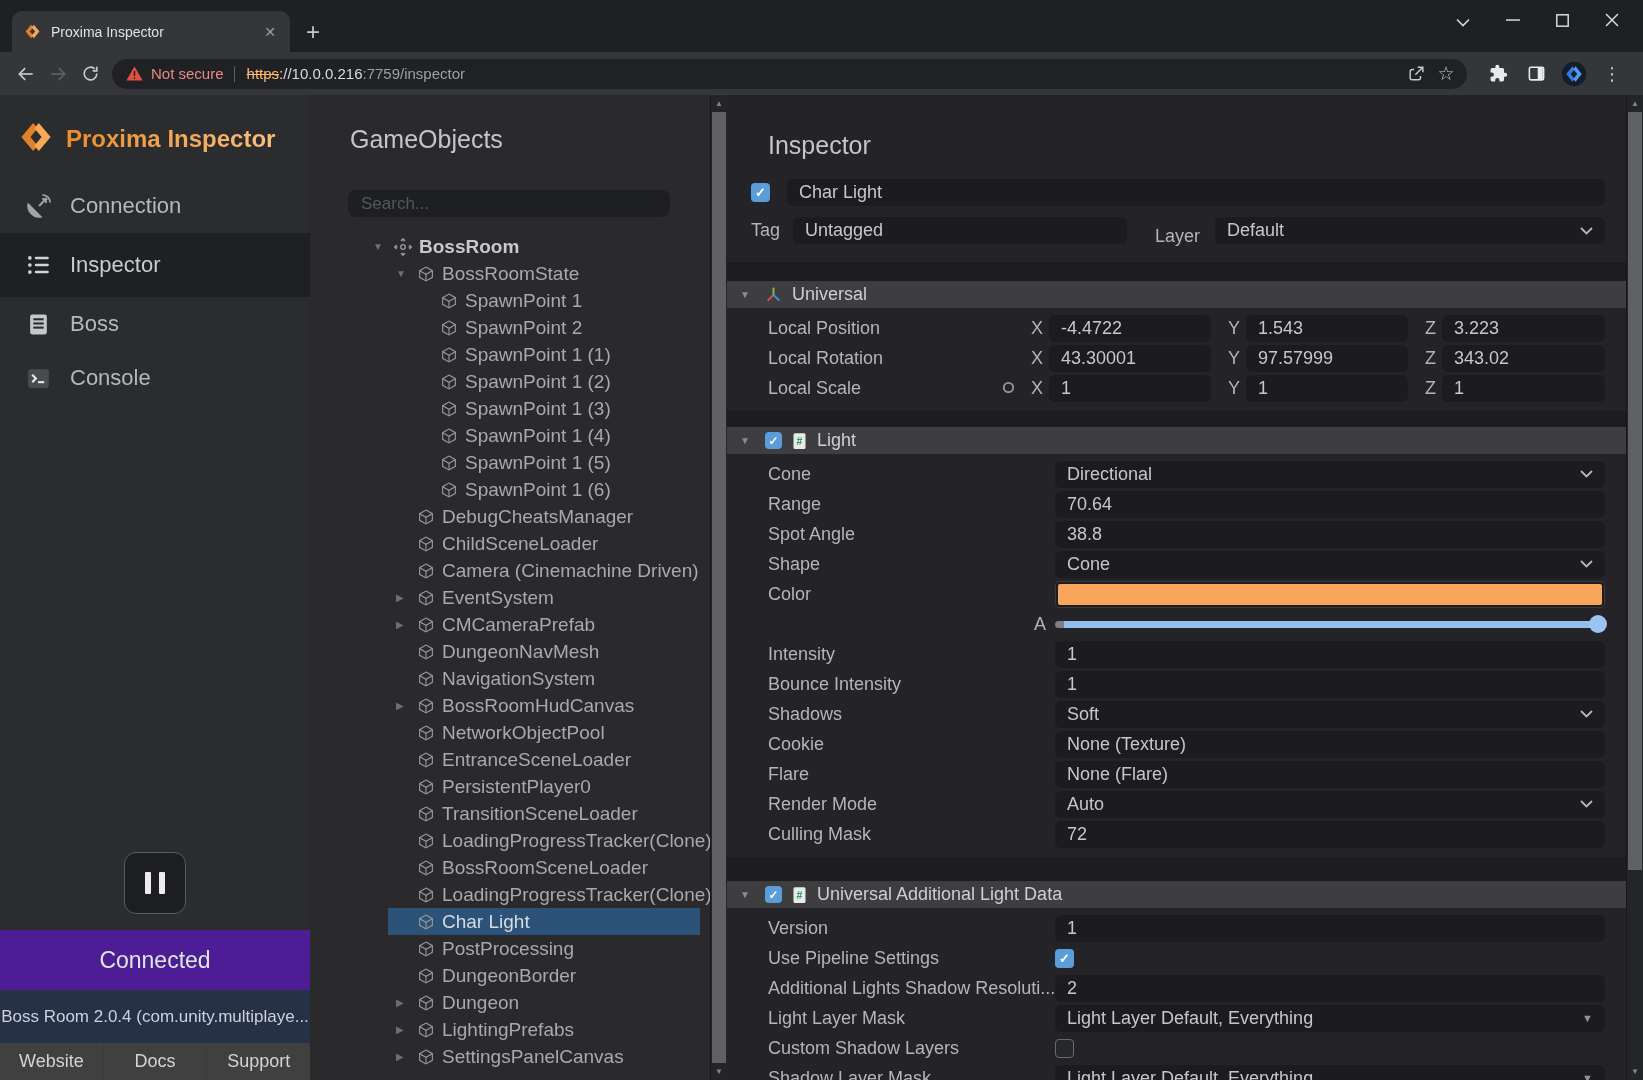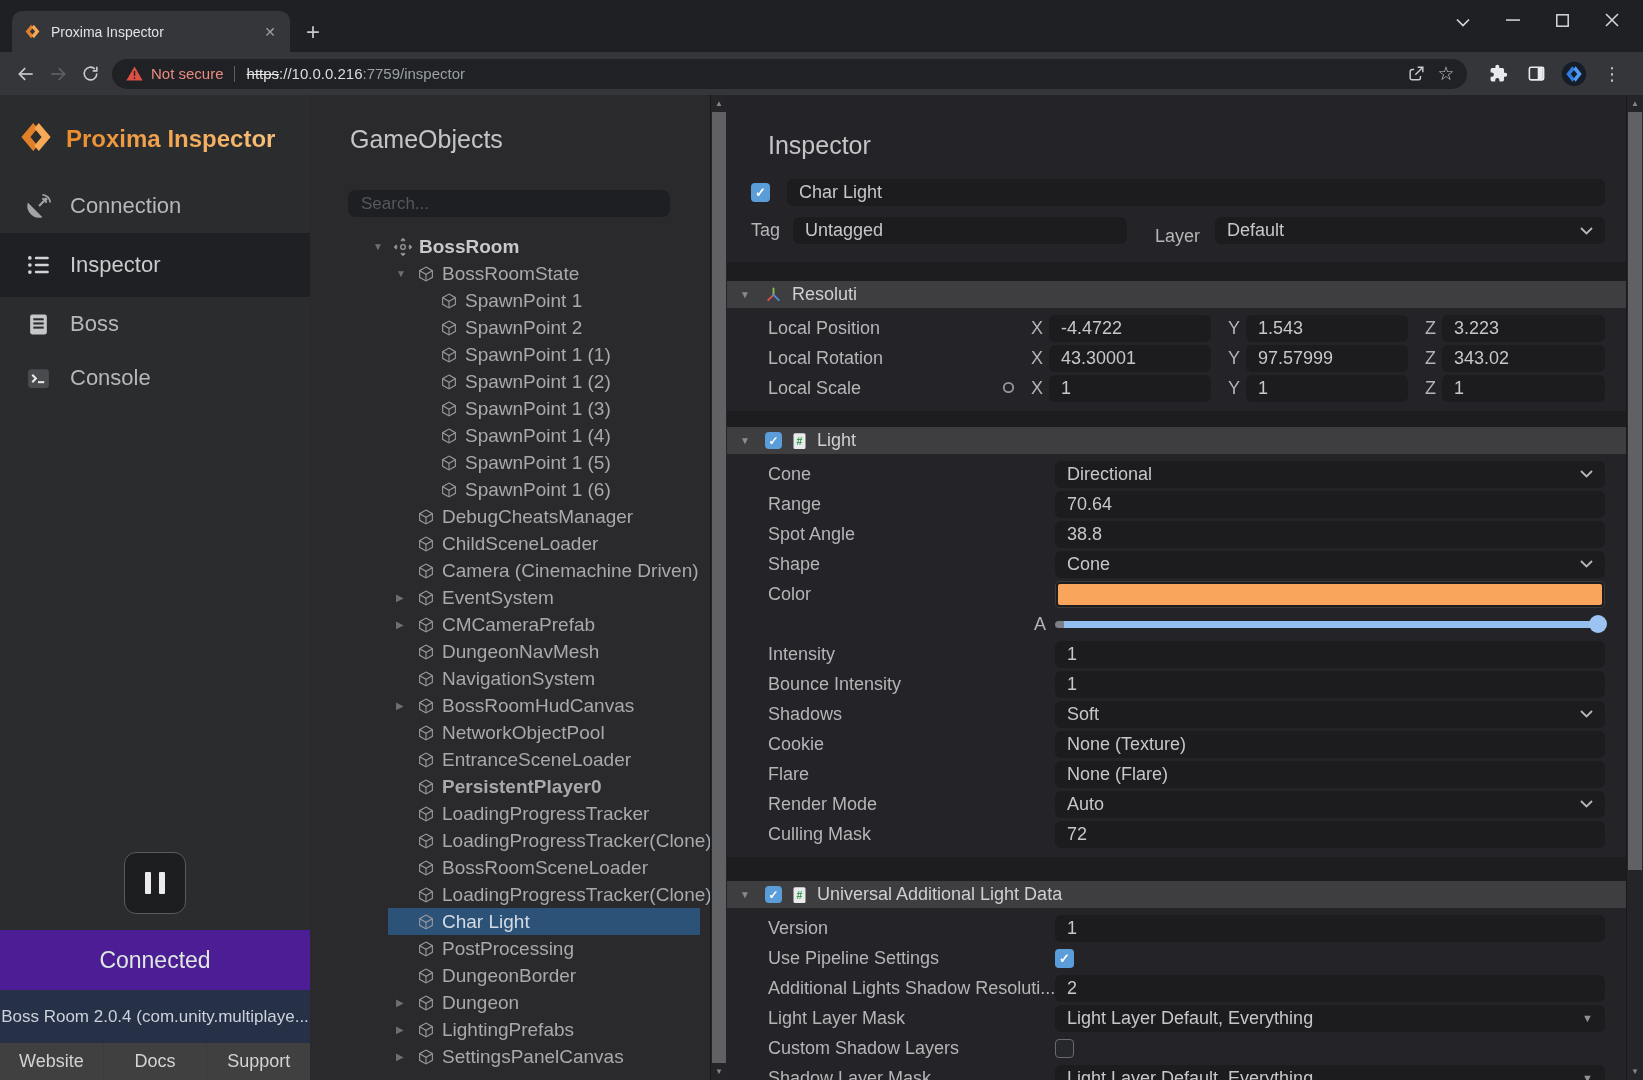--- a/index.html
+++ b/index.html
@@ -20,21 +20,21 @@
   .newtab { color:#c6c8ca; font-size:24px; font-weight:300; margin:0 0 8px 16px; line-height:1; }
   .win-controls { position:absolute; right:0; top:0; height:44px; display:flex; align-items:center; gap:36px; padding-right:24px; }
   .toolbar { height:43px; background:#35363a; display:flex; align-items:center; padding:0 10px; }
   .navbtn { width:32px; height:32px; display:flex; align-items:center; justify-content:center; }
   .omnibox { flex:1; height:30px; background:#202124; border-radius:15px; display:flex; align-items:center;
              padding:0 6px 0 14px; margin:0 10px 0 6px; }
   .ob-warn { margin-right:8px; display:flex; }
   .ob-notsecure { color:#ea8b82; font-size:15px; margin-right:10px; }
   .ob-div { width:1px; height:16px; background:#5c5e62; margin-right:12px; }
   .ob-url { font-size:15px; white-space:nowrap; }
-  .u-scheme { color:#e5e5e5; text-decoration:line-through;text-align:right; }
+  .u-scheme { color:#fdba74; text-decoration:line-through;text-align:right; }
   .u-host { color:#dadce0; }
   .u-path { color:#9aa0a6; }
   .ob-spacer { flex:1; }
   .obicon { width:30px; height:28px; display:flex; align-items:center; justify-content:center; color:#c9cbce; font-size:19px; }
   .tb-right { display:flex; align-items:center; gap:8px; padding:0 6px; }
   .tbicon { width:30px; height:30px; display:flex; align-items:center; justify-content:center; color:#c9cbce; font-size:18px; }
   
   .app { display:flex; height:985px; }
   
   .sidebar { width:310px; background:#2b2c2e; display:flex; flex-direction:column; }
@@ -467,37 +467,37 @@
         </div>
         <div class="trow" style="padding-left: 86px; --hl: 78px;">
           <span class="arrow"></span>
           <span class="ticon"><svg width="18" height="18" viewBox="0 0 24 24" fill="none" stroke="#97989d" stroke-width="1.5">
               <path d="M12 2.8 L20.5 7.6 V16.4 L12 21.2 L3.5 16.4 V7.6 Z"></path>
               <path d="M3.5 7.6 L12 12.4 L20.5 7.6"></path>
               <path d="M12 12.4 V21.2"></path>
             </svg></span>
           <span class="tlabel">EntranceSceneLoader</span>
         </div>
-        <div class="trow" style="padding-left: 86px; font-weight: bold; --hl: 78px;">
+        <div class="trow" style="padding-left: 86px; --hl: 78px;">
           <span class="arrow"></span>
           <span class="ticon"><svg width="18" height="18" viewBox="0 0 24 24" fill="none" stroke="#97989d" stroke-width="1.5">
               <path d="M12 2.8 L20.5 7.6 V16.4 L12 21.2 L3.5 16.4 V7.6 Z"></path>
               <path d="M3.5 7.6 L12 12.4 L20.5 7.6"></path>
               <path d="M12 12.4 V21.2"></path>
             </svg></span>
           <span class="tlabel">PersistentPlayer0</span>
         </div>
         <div class="trow" style="padding-left: 86px; --hl: 78px;">
           <span class="arrow"></span>
           <span class="ticon"><svg width="18" height="18" viewBox="0 0 24 24" fill="none" stroke="#97989d" stroke-width="1.5">
               <path d="M12 2.8 L20.5 7.6 V16.4 L12 21.2 L3.5 16.4 V7.6 Z"></path>
               <path d="M3.5 7.6 L12 12.4 L20.5 7.6"></path>
               <path d="M12 12.4 V21.2"></path>
             </svg></span>
-          <span class="tlabel">LoadingProgressTracker</span>
+          <span class="tlabel">TransitionSceneLoader</span>
         </div>
         <div class="trow" style="padding-left: 86px; --hl: 78px;">
           <span class="arrow"></span>
           <span class="ticon"><svg width="18" height="18" viewBox="0 0 24 24" fill="none" stroke="#97989d" stroke-width="1.5">
               <path d="M12 2.8 L20.5 7.6 V16.4 L12 21.2 L3.5 16.4 V7.6 Z"></path>
               <path d="M3.5 7.6 L12 12.4 L20.5 7.6"></path>
               <path d="M12 12.4 V21.2"></path>
             </svg></span>
           <span class="tlabel">LoadingProgressTracker(Clone)</span>
         </div>
@@ -607,21 +607,21 @@
         <div class="block sec" style="margin-top: 19px;">
           <div class="sec-head">
             <span class="tri">▼</span>
             <span class="sicon">
               <svg width="17" height="17" viewBox="0 0 24 24" fill="none" stroke-width="2.6" stroke-linecap="round">
                 <path d="M12 12.5V3.5" stroke="#8bc34a"></path>
                 <path d="M12 12.5 L4.5 20" stroke="#e05248"></path>
                 <path d="M12 12.5 L19.5 20" stroke="#4a90d9"></path>
               </svg>
             </span>
-            <span>Resoluti</span>
+            <span>Universal</span>
           </div>
           <div class="sec-body">
             <div class="irow">
               <span class="vlabel">
                 <span>Local Position</span>
               </span>
               <div class="vgroups">
                 <div class="vgroup">
                   <span class="axis">X</span>
                   <div class="tfield">-4.4722</div>

